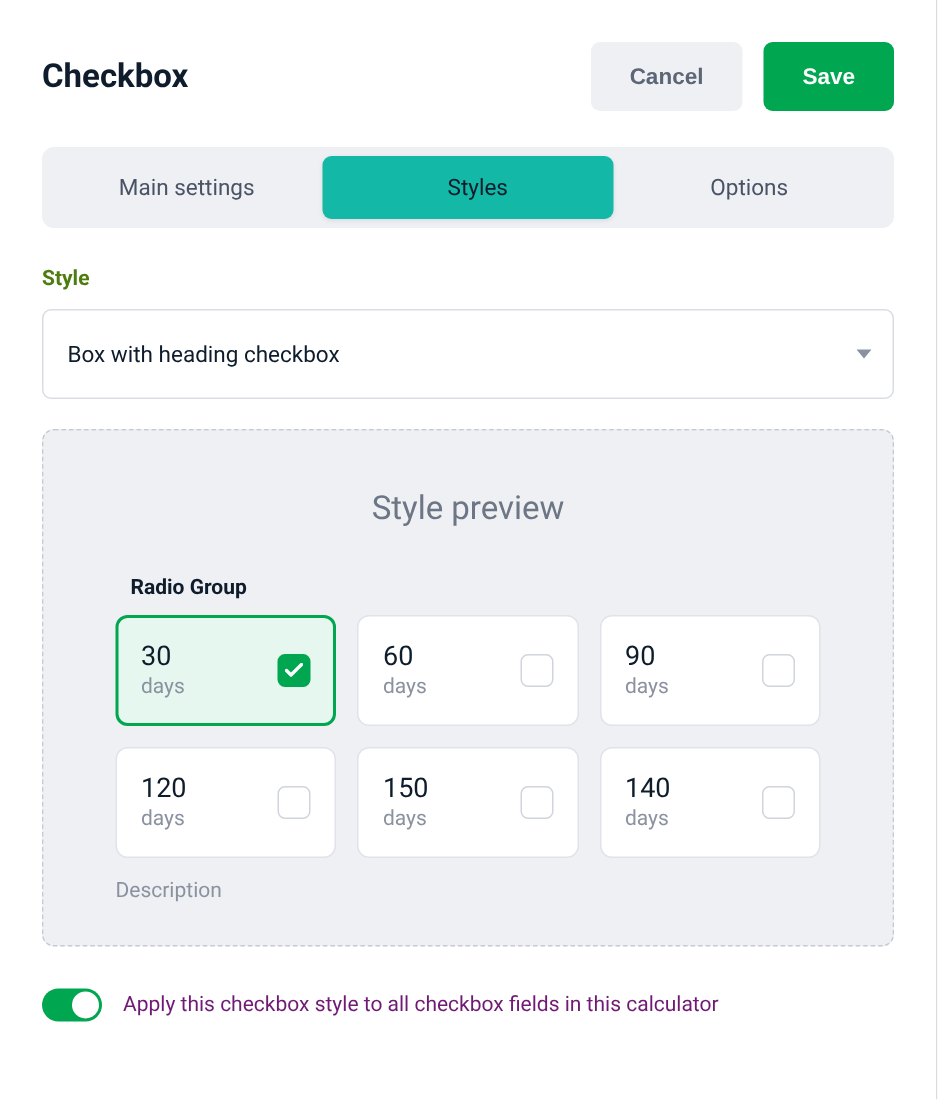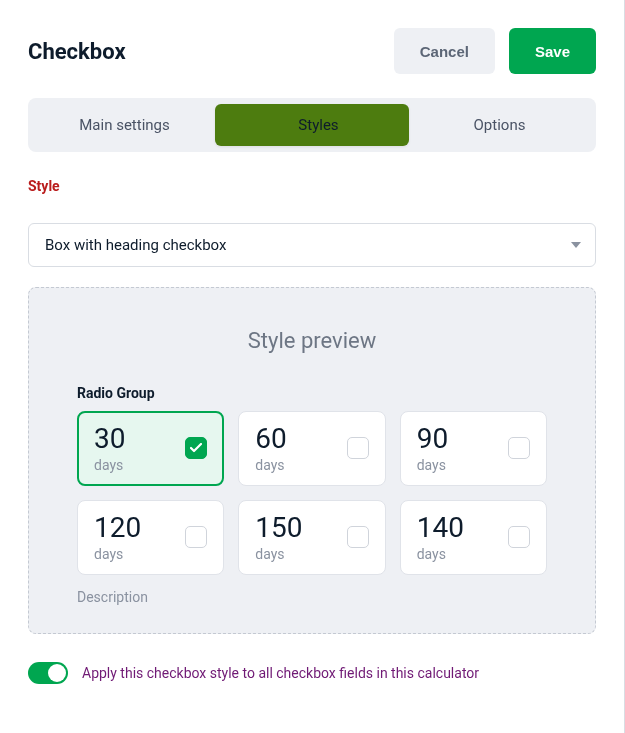--- a/index.html
+++ b/index.html
@@ -55,46 +55,46 @@
   .tab {
     flex: 1;
     text-align: center;
     padding: 12px 0;
     font-size: 15px;
     color: #4a5365;
     border-radius: 6px;
     cursor: pointer;
   }
   .tab.active {
-    background: #4d7c0f;
+    background: #14b8a6;
     box-shadow: 0 1px 3px rgba(0,0,0,.08);
     color: #0e1c2c;
     padding-left: 13px;
   }
 
   
   .fields-row {
     display: flex;
     gap: 30px;
     margin-bottom: 20px;
   }
   .field { flex: 1; }
   .field-label {
     font-size: 14px;
     font-weight: 700;
-    color: #b91c1c;
-    margin-bottom: 29px;
+    color: #4d7c0f;
+    margin-bottom: 12px;
     display: block;
   }
   .select {
     position: relative;
     width: 100%;
     border: 1px solid #d9dde3;
     border-radius: 6px;
-    height: 44px;
+    height: 60px;
     display: flex;
     align-items: center;
     padding: 0 40px 0 16px;
     font-size: 15px;
     color: #0e1c2c;
     cursor: pointer;
     background: #fff;
     overflow: hidden;
     white-space: nowrap;
   }
@@ -121,20 +121,21 @@
     font-size: 22px;
     color: #6d7684;
     margin: 0 0 32px 0;
     font-weight: 400;
   }
   .group-label {
     font-size: 14px;
     font-weight: 700;
     color: #0e1c2c;
     margin-bottom: 10px;
+    margin-left: 10px;
   }
   .radio-grid {
     display: grid;
     grid-template-columns: repeat(3, 1fr);
     gap: 14px;
   }
   .radio-card {
     background: #fff;
     border: 1px solid #e0e3e9;
     border-radius: 8px;
@@ -144,21 +145,21 @@
     justify-content: space-between;
     cursor: pointer;
     min-height: 74px;
   }
   .radio-card.selected {
     background: #e6f7ef;
     border: 2px solid #00a650;
     padding: 11px 15px;
   }
   .rc-text .rc-num {
-    font-size: 28px;
+    font-size: 18px;
     font-weight: 400;
     color: #0e1c2c;
     line-height: 1.1;
   }
   .rc-text .rc-unit {
     font-size: 14px;
     color: #8a92a0;
     margin-top: 2px;
   }
   .rc-check {

